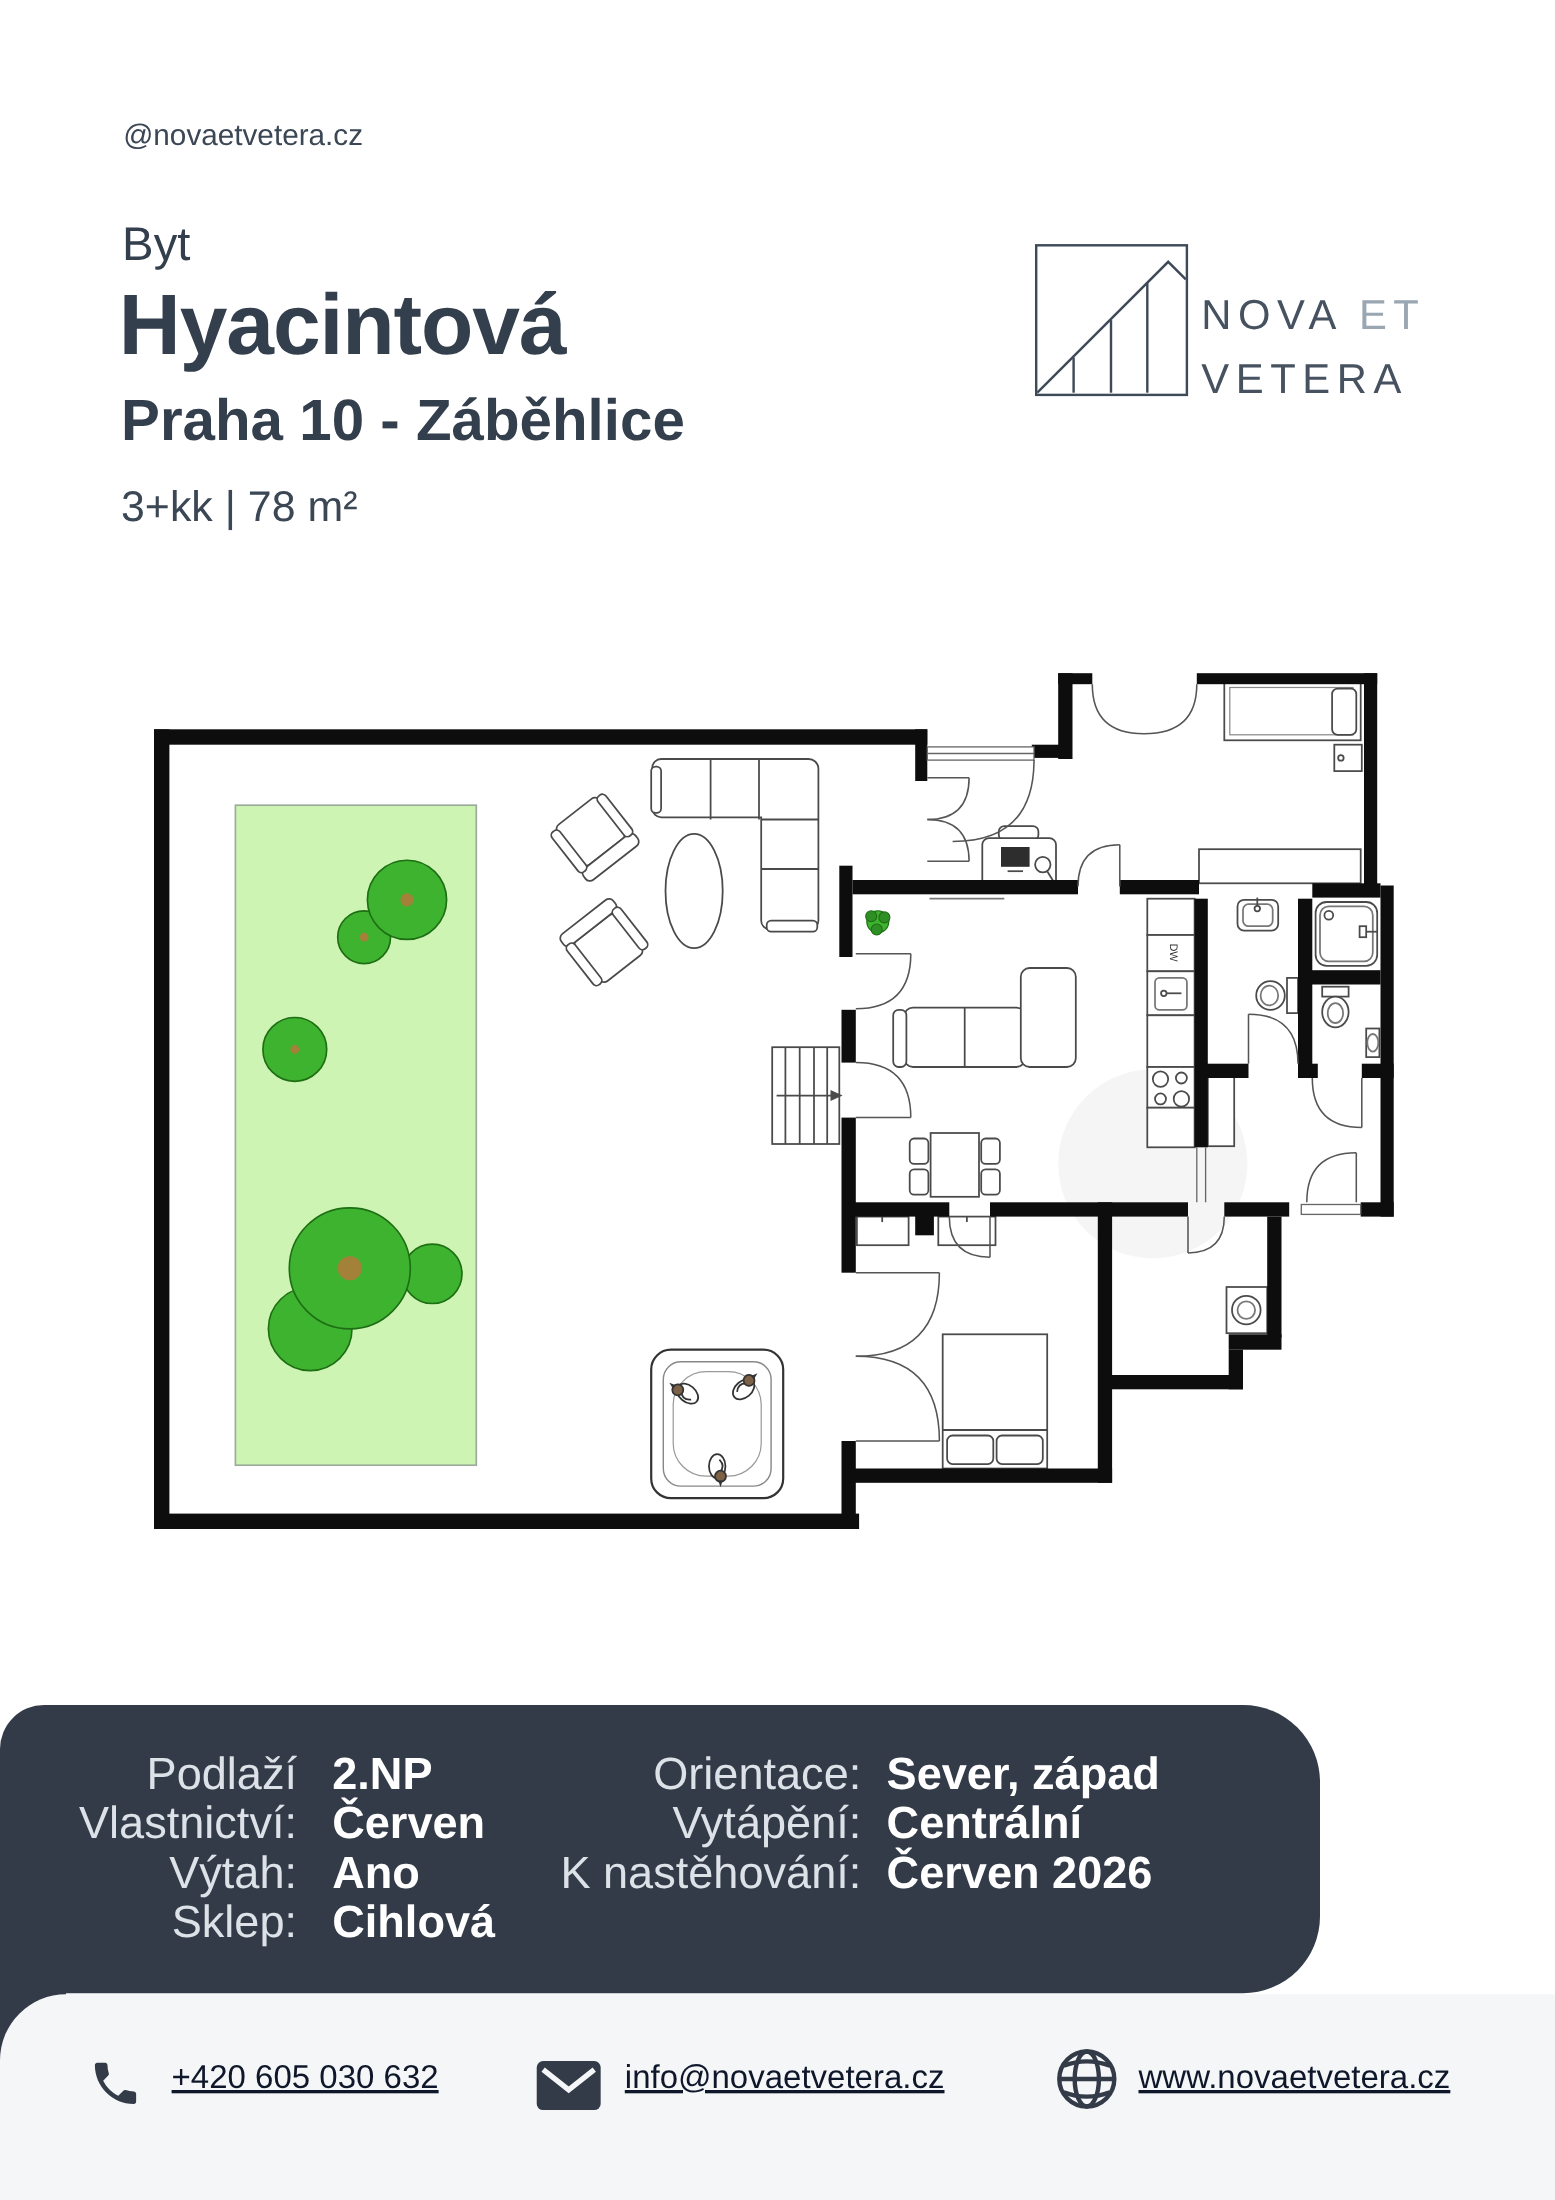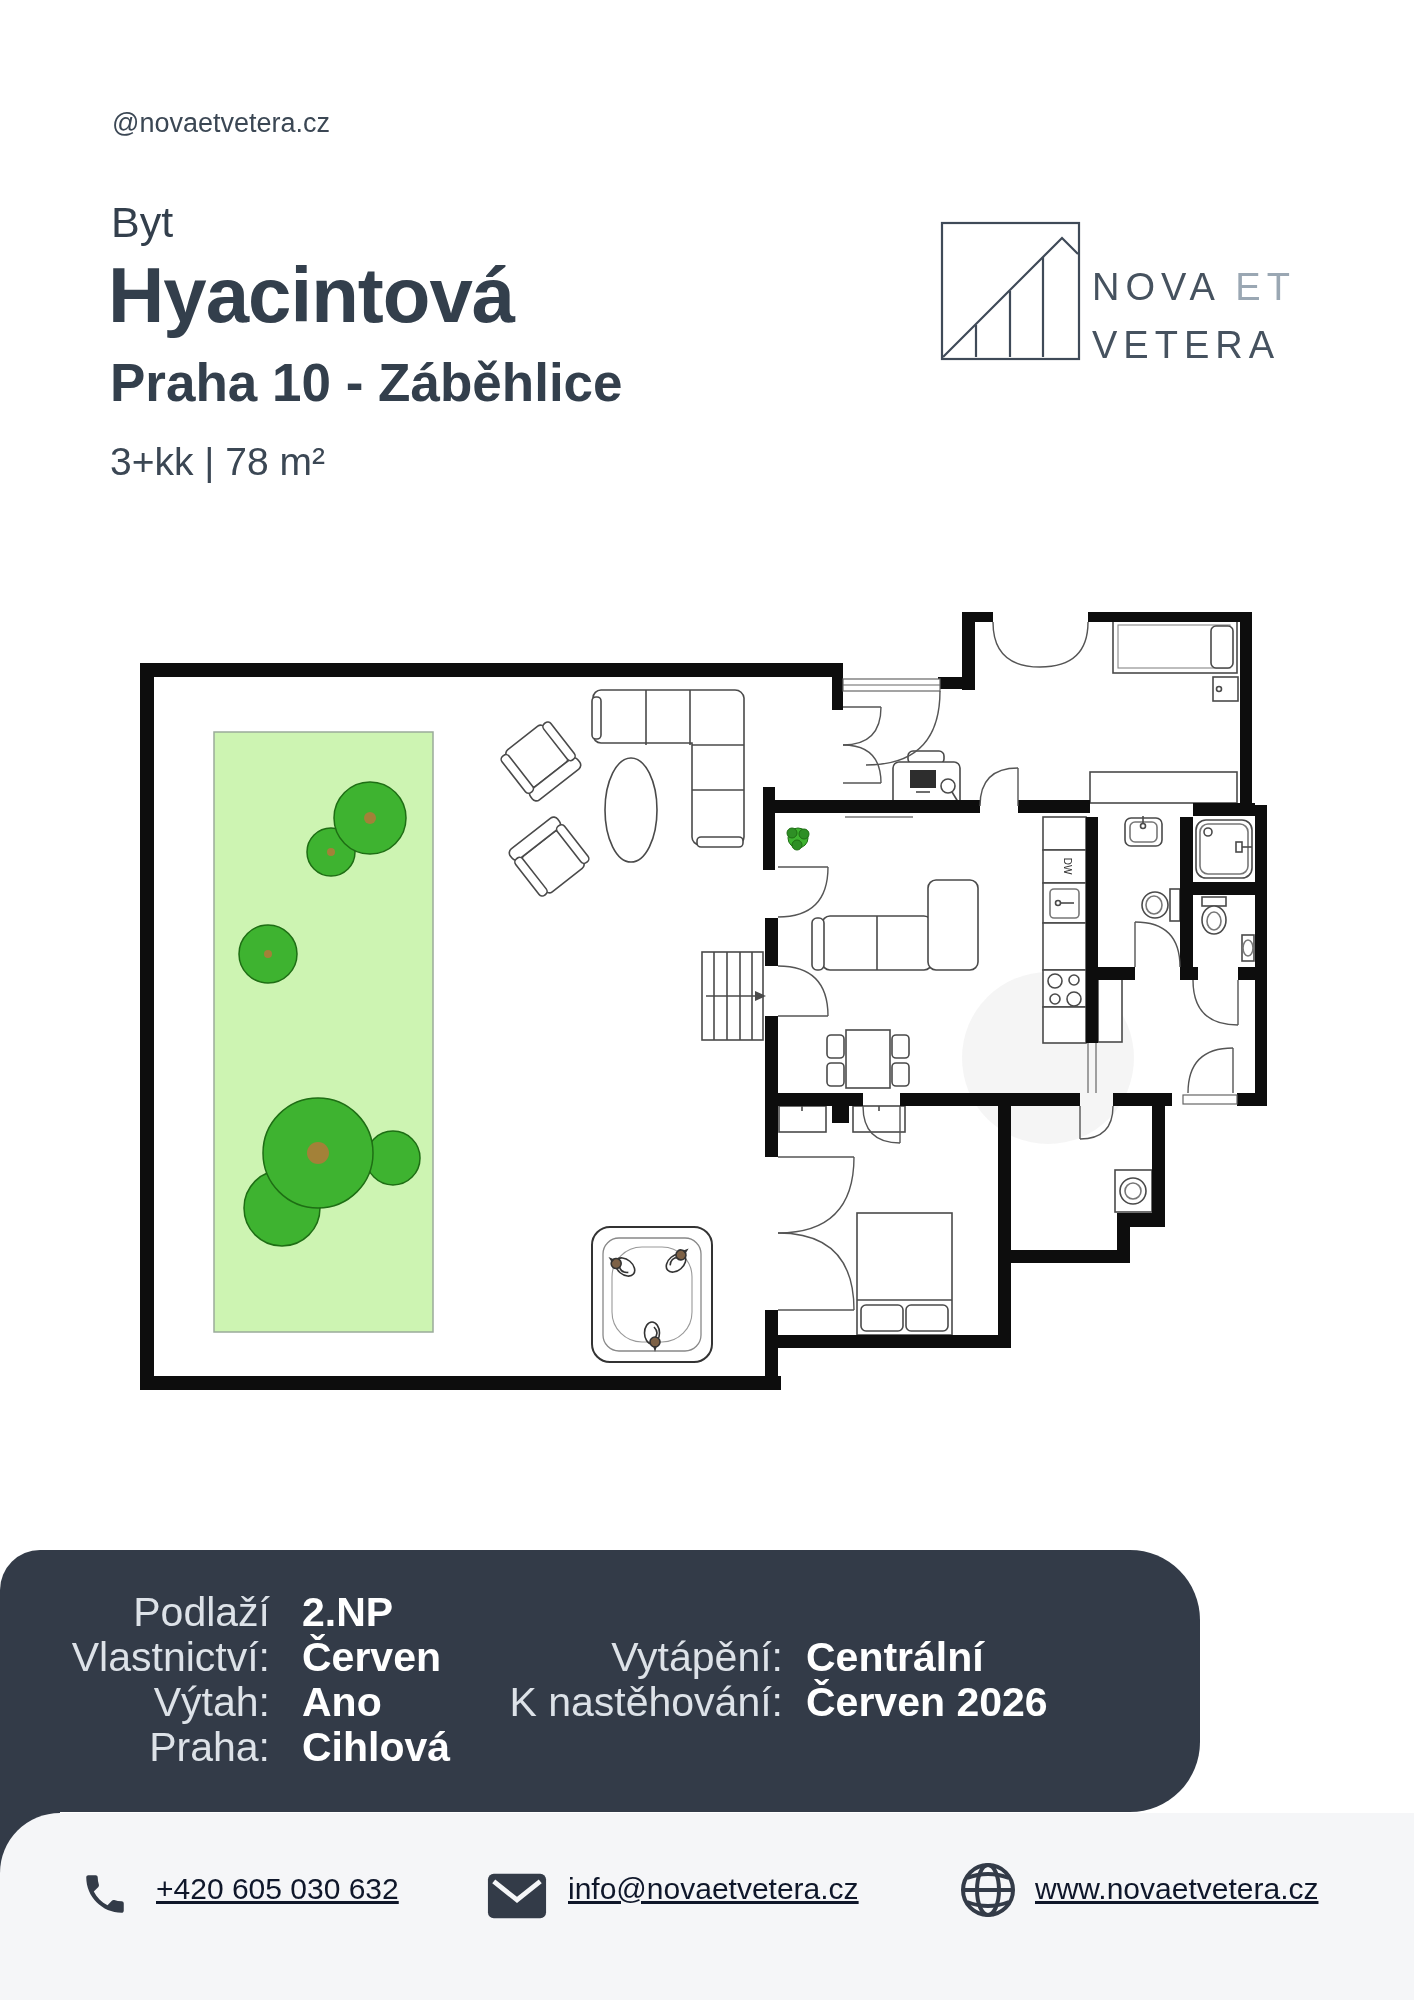--- a/index.html
+++ b/index.html
@@ -343,24 +343,28 @@
   </div>
   <div class="abs row" style="left:0;top:1635px;width:700px;">
     <span class="lab">Vlastnictví:</span>
     <span class="val">Červen</span>
   </div>
   <div class="abs row" style="left:0;top:1680px;width:700px;">
     <span class="lab">Výtah:</span>
     <span class="val">Ano</span>
   </div>
   <div class="abs row" style="left:0;top:1725px;width:700px;">
-    <span class="lab">Praha:</span>
+    <span class="lab">Sklep:</span>
     <span class="val">Cihlová</span>
   </div>
 
+  <div class="abs row rowR rcol" style="top:1590px;width:780px;">
+    <span class="lab">Orientace:</span>
+    <span class="val">Sever, západ</span>
+  </div>
   <div class="abs row rowR rcol" style="top:1635px;width:780px;">
     <span class="lab">Vytápění:</span>
     <span class="val">Centrální</span>
   </div>
   <div class="abs row rowR rcol" style="top:1680px;width:780px;">
     <span class="lab">K nastěhování:</span>
     <span class="val">Červen 2026</span>
   </div>
 
   <div class="abs contactbar"></div>

